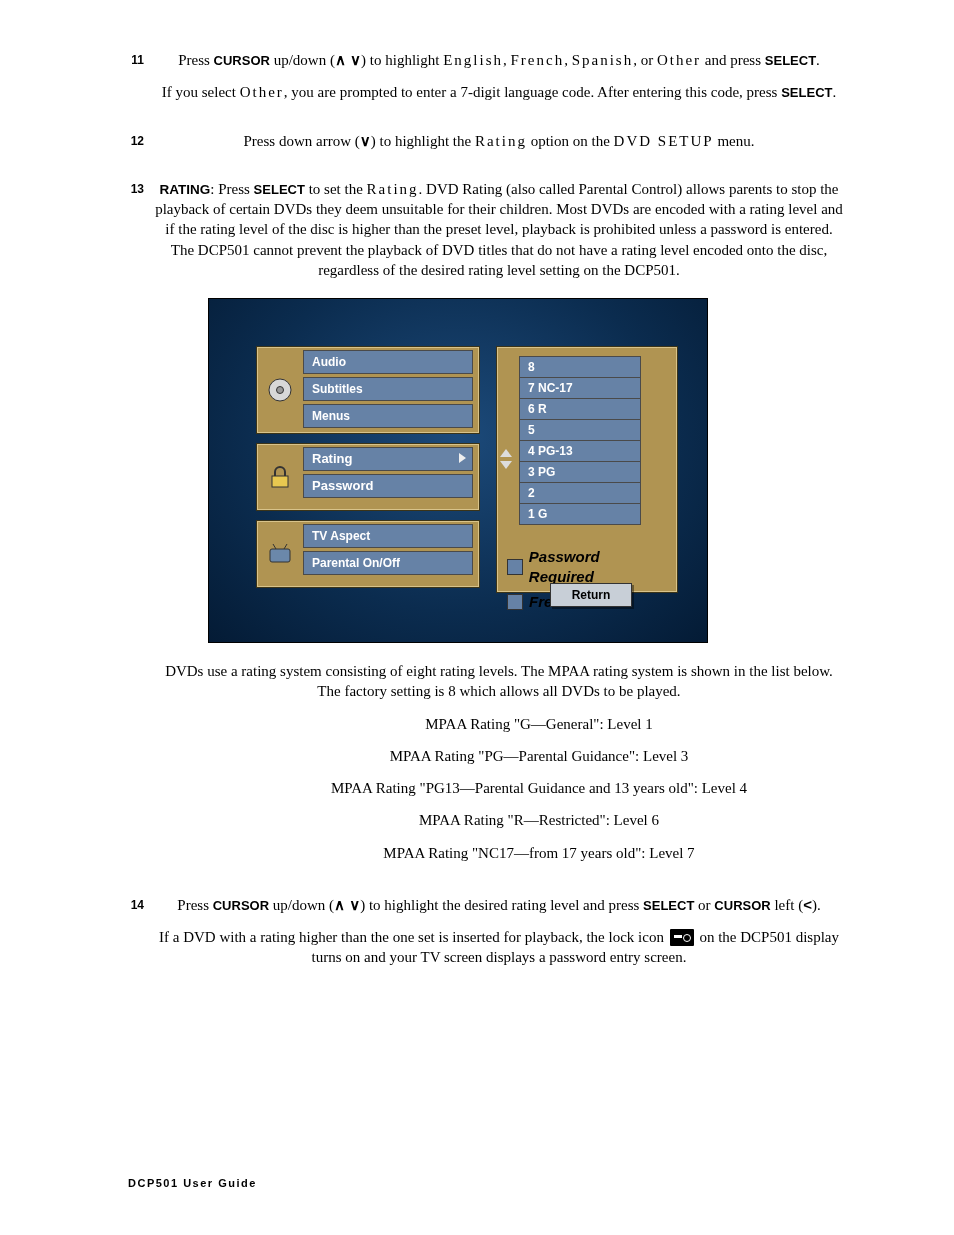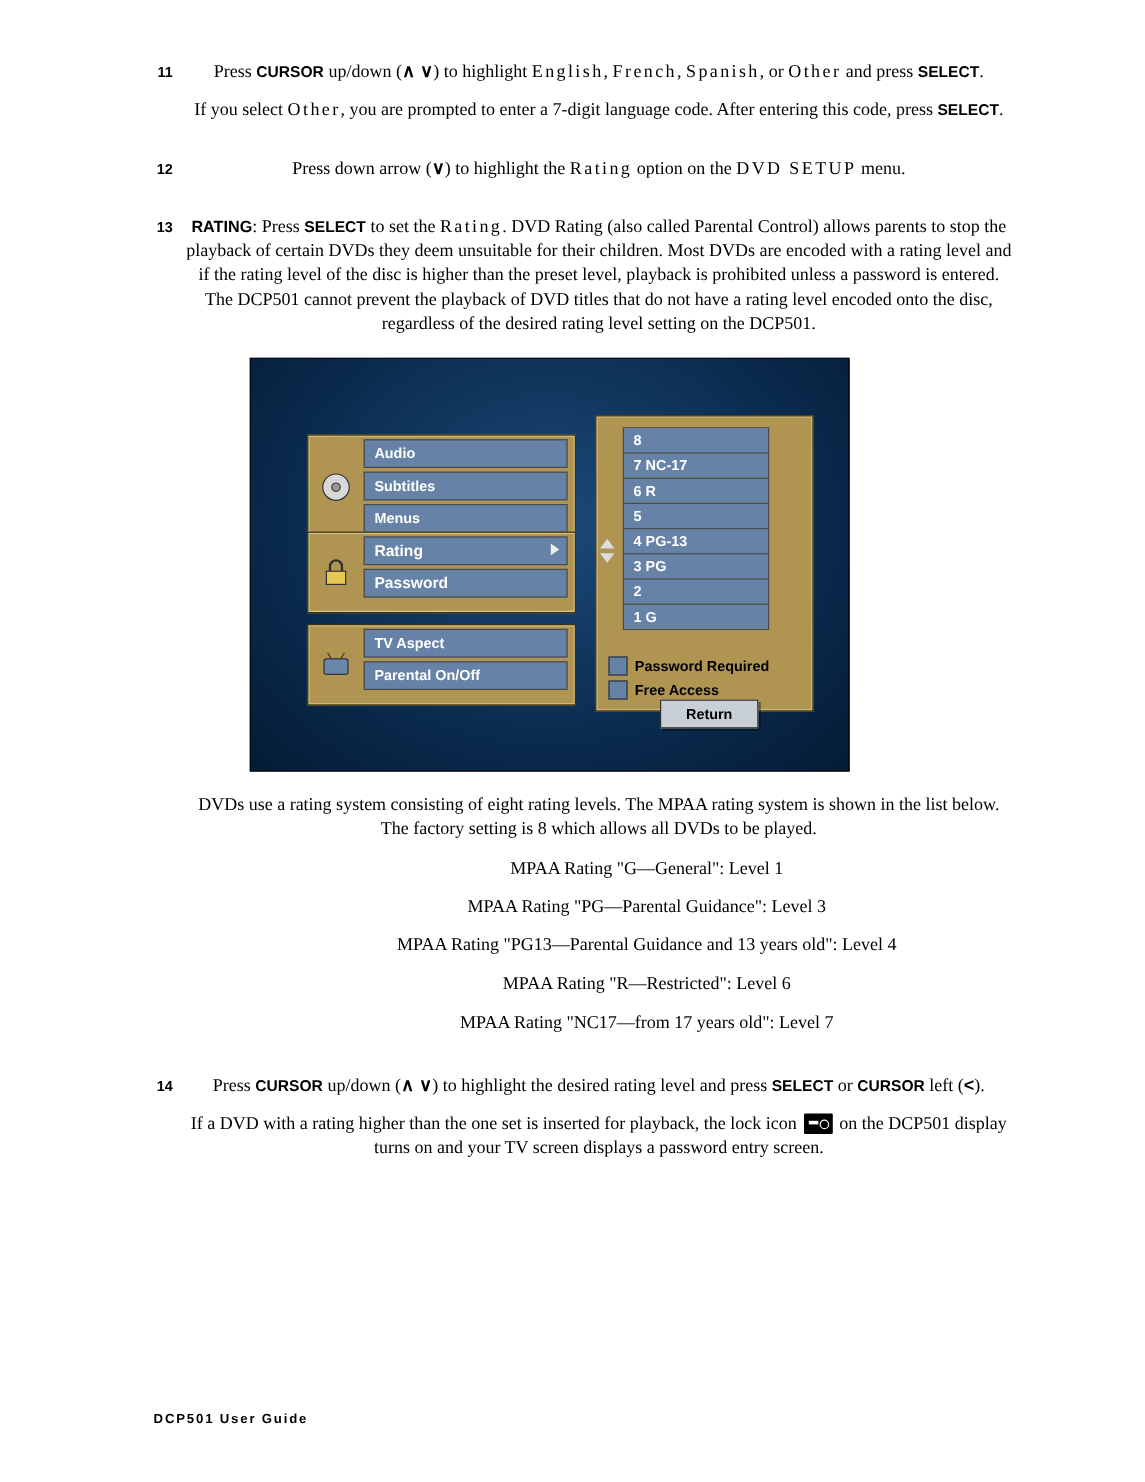--- a/index.html
+++ b/index.html
@@ -65,21 +65,21 @@
     font-weight: bold;
     color: #000;
   }
   .panel {
     position: absolute;
     background: #b09452;
     border: 1px solid #3b3418;
     box-shadow: inset 0 0 0 1px #d8c38a;
   }
   .panel.left { left: 48px; }
-  .panel.a { top: 48px; width: 222px; height: 86px; margin-top: 16px; }
+  .panel.a { top: 48px; width: 222px; height: 86px; }
   .panel.b { top: 145px; width: 222px; height: 66px; }
   .panel.c { top: 222px; width: 222px; height: 66px; }
   .panel.right { left: 288px; top: 48px; width: 180px; height: 245px; }
 
   .icon-col {
     position: absolute; left: 10px; top: 50%; transform: translateY(-50%);
     width: 26px; height: 26px;
   }
   .menu-item {
     margin: 3px 6px 0 46px;
@@ -109,21 +109,21 @@
   .rating-box .r:first-child { border-top: none; }
   .arrow-up, .arrow-dn {
     position: absolute; left: 3px; width: 0; height: 0;
     border-left: 6px solid transparent; border-right: 6px solid transparent;
   }
   .arrow-up { top: 102px; border-bottom: 8px solid #ddd; }
   .arrow-dn { top: 114px; border-top: 8px solid #ddd; }
 
   .legend {
     position: absolute; left: 10px; top: 200px; right: 10px;
-    color: #000; font-size: 12px;
+    color: #000; font-size: 15px; font-style: italic;
   }
   .legend .row { display: flex; align-items: center; margin-bottom: 4px; }
   .legend .box { width: 14px; height: 14px; background: #6682a6; border: 1px solid #333; margin-right: 6px; }
   .return-btn {
     position: absolute; left: 342px; top: 285px;
     width: 80px; height: 22px; line-height: 22px;
     text-align: center;
     background: #c8cfd7; border: 1px solid #333;
     box-shadow: 2px 2px 0 #0006;
   }

